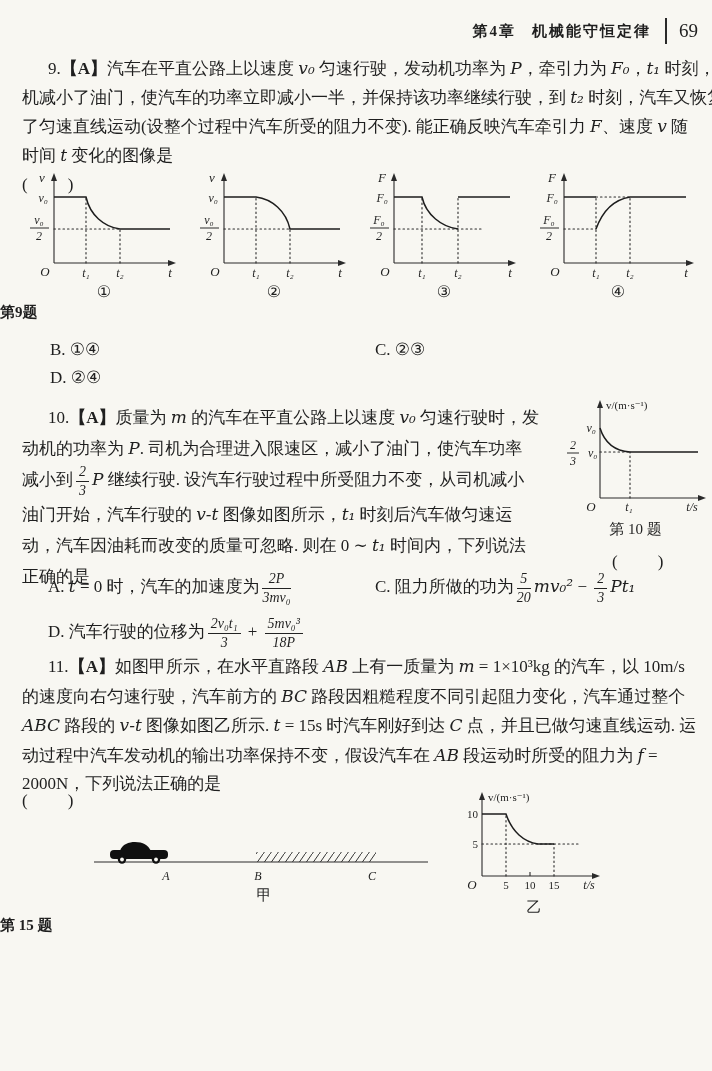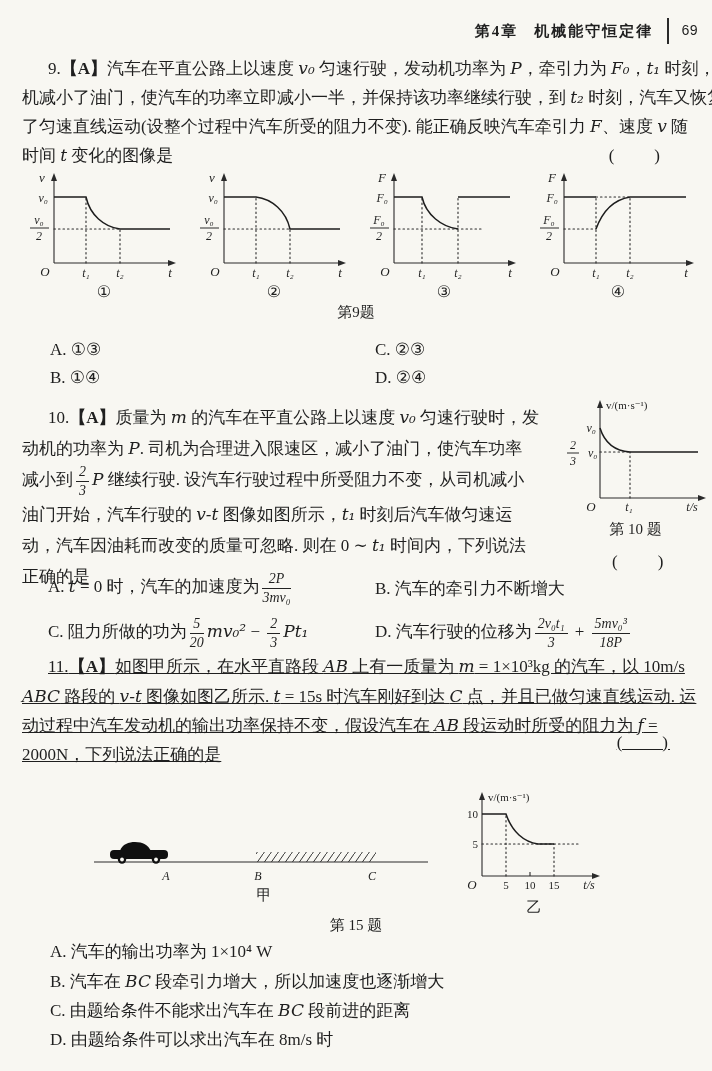--- a/index.html
+++ b/index.html
@@ -6,52 +6,52 @@
   body{background:#e8e6e0;}
   .page{position:relative;width:712px;height:1071px;margin:0 auto;background:#f8f7f2;
         font-family:"Liberation Serif","DejaVu Serif",serif;color:#1f1f1f;overflow:hidden;}
   .mi{font-style:italic;font-family:"DejaVu Serif","Liberation Serif",serif;}
   .bd{font-weight:bold;}
   
   .hdr{position:absolute;top:18px;right:14px;display:flex;align-items:center;}
   .hdr .chap{font-weight:bold;font-size:15px;letter-spacing:2px;}
   .hdr .ttl{font-weight:bold;font-size:15px;letter-spacing:2px;margin-left:16px;}
   .hdr .bar{width:2px;height:26px;background:#2a2a2a;margin:0 12px 0 14px;}
-  .hdr .pg{font-size:14px;font-family:Liberation Mono, monospace;}
+  .hdr .pg{font-size:19px;}
   
   .para{position:absolute;font-size:17px;line-height:29px;}
   .para .ln{white-space:nowrap;}
   .indent{text-indent:26px;}
-  .lnflex{display:flex;justify-content:space-between;}
+  .lnflex{display:flex;justify-content:space-between;flex-direction:column;}
   .blank{letter-spacing:2px;}
   
   .frac{display:inline-block;vertical-align:-0.72em;text-align:center;font-size:0.82em;line-height:1.12;margin:0 3px;font-style:italic;}
   .frac .fn{display:block;padding:0 3px 1px;border-bottom:1px solid #222;}
   .frac .fd{display:block;padding-top:1px;}
   
   .g9row{position:absolute;top:167px;left:24px;display:flex;gap:10px;}
   .gcell{display:flex;flex-direction:column;align-items:center;}
   .glabel{font-size:16px;line-height:14px;margin-top:0;}
   svg text{fill:#1f1f1f;}
   .axl{font-size:13px;font-style:italic;}
   .tk{font-size:12px;font-style:italic;}
   .tku{font-size:11px;}
   .cap{font-size:15px;}
-  .center{text-align:center;width:100%;}
+  .center{width:100%;font-weight:bold;}
   
   .q9opts{position:absolute;top:336px;left:50px;width:630px;display:grid;grid-template-columns:325px 1fr;font-size:17px;line-height:28px;}
   
   .q10wrap{position:absolute;top:402px;left:22px;width:676px;}
   .q10text{width:542px;font-size:17px;line-height:31px;}
   .q10fig{position:absolute;left:536px;top:-8px;width:155px;display:flex;flex-direction:column;align-items:center;}
   .q10fig .cap{margin-top:2px;}
   .q10blank{position:absolute;left:590px;top:148px;font-size:17px;}
   .q10opts{position:absolute;top:566px;left:48px;width:650px;display:grid;grid-template-columns:327px 1fr;grid-auto-rows:45px;align-items:center;font-size:17px;}
   
-  .q11para{top:652px;left:22px;width:676px;line-height:28.5px;text-decoration:underline;}
+  .q11para{top:652px;left:22px;width:676px;line-height:28.5px;}
   .relup{position:relative;top:-12px;margin-right:28px;}
   .q11figs{position:absolute;top:788px;left:0;width:712px;display:flex;align-items:flex-start;}
   .roadbox{margin-left:88px;margin-top:16px;width:352px;display:flex;flex-direction:column;align-items:center;}
   .vtbox{margin-left:18px;width:152px;display:flex;flex-direction:column;align-items:center;}
   .q11cap{position:absolute;top:916px;}
   .q11opts{position:absolute;top:938px;left:50px;font-size:17px;line-height:28.5px;}
 </style>
 </head>
 <body>
 
@@ -184,23 +184,22 @@
         <text class="tk" x="96" y="110" text-anchor="middle">t₂</text>
         <text class="axl" x="152" y="110" text-anchor="middle">t</text>
       </svg>
       <div class="glabel">④</div>
     </div>
   </div>
 
   <div class="cap center" style="position:absolute;top:303px;">第9题</div>
 
   <div class="q9opts">
-    <div><span>A.</span> <span>①③</span></div>
+    <div><span>B.</span> <span>①④</span></div>
     <div><span>C.</span> <span>②③</span></div>
-    <div><span>B.</span> <span>①④</span></div>
     <div><span>D.</span> <span>②④</span></div>
   </div>
 
   <div class="q10wrap">
     <div class="q10text">
       <div class="ln indent"><span>10.</span><span class="bd">【A】</span><span>质量为 </span><span class="mi">m</span><span> 的汽车在平直公路上以速度 </span><span class="mi">v₀</span><span> 匀速行驶时，发</span></div>
       <div class="ln"><span>动机的功率为 </span><span class="mi">P</span><span>. 司机为合理进入限速区，减小了油门，使汽车功率</span></div>
       <div class="ln"><span>减小到</span><span class="frac"><span class="fn">2</span><span class="fd">3</span></span><span class="mi">P</span><span> 继续行驶. 设汽车行驶过程中所受阻力不变，从司机减小</span></div>
       <div class="ln"><span>油门开始，汽车行驶的 </span><span class="mi">v-t</span><span> 图像如图所示，</span><span class="mi">t₁</span><span> 时刻后汽车做匀速运</span></div>
       <div class="ln"><span>动，汽车因油耗而改变的质量可忽略. 则在 0 ∼ </span><span class="mi">t₁</span><span> 时间内，下列说法</span></div>
@@ -231,27 +230,27 @@
         <text class="tk" x="132" y="117" text-anchor="middle">t/s</text>
       </svg>
       <div class="cap">第 10 题</div>
     </div>
 
     <span class="q10blank blank">(　　)</span>
   </div>
 
   <div class="q10opts">
     <div><span>A. </span><span class="mi">t</span><span> = 0 时，汽车的加速度为</span><span class="frac"><span class="fn">2P</span><span class="fd">3mv₀</span></span></div>
-    <div><span>B. 汽车的牵引力不断增大</span></div>
     <div><span>C. 阻力所做的功为</span><span class="frac"><span class="fn">5</span><span class="fd">20</span></span><span class="mi">mv₀²</span><span> − </span><span class="frac"><span class="fn">2</span><span class="fd">3</span></span><span class="mi">Pt₁</span></div>
     <div><span>D. 汽车行驶的位移为</span><span class="frac"><span class="fn">2v₀t₁</span><span class="fd">3</span></span><span> + </span><span class="frac"><span class="fn">5mv₀³</span><span class="fd">18P</span></span></div>
   </div>
 
   <div class="para q11para">
     <div class="ln indent"><span>11.</span><span class="bd">【A】</span><span>如图甲所示，在水平直路段 </span><span class="mi">AB</span><span> 上有一质量为 </span><span class="mi">m</span><span> = 1×10³kg 的汽车，以 10m/s</span></div>
+    <div class="ln"><span>的速度向右匀速行驶，汽车前方的 </span><span class="mi">BC</span><span> 路段因粗糙程度不同引起阻力变化，汽车通过整个</span></div>
     <div class="ln"><span class="mi">ABC</span><span> 路段的 </span><span class="mi">v-t</span><span> 图像如图乙所示. </span><span class="mi">t</span><span> = 15s 时汽车刚好到达 </span><span class="mi">C</span><span> 点，并且已做匀速直线运动. 运</span></div>
     <div class="ln"><span>动过程中汽车发动机的输出功率保持不变，假设汽车在 </span><span class="mi">AB</span><span> 段运动时所受的阻力为 </span><span class="mi">f</span><span> =</span></div>
     <div class="ln lnflex">
       <span><span>2000N，下列说法正确的是</span></span>
       <span class="blank relup">(　　)</span>
     </div>
   </div>
 
   <div class="q11figs">
 
@@ -302,20 +301,14 @@
         <text class="tku" x="72" y="101" text-anchor="middle">10</text>
         <text class="tku" x="96" y="101" text-anchor="middle">15</text>
         <text class="tk" x="131" y="101" text-anchor="middle">t/s</text>
       </svg>
       <div class="cap">乙</div>
     </div>
   </div>
 
   <div class="cap center q11cap">第 15 题</div>
 
-  <div class="q11opts">
-    <div><span>A. 汽车的输出功率为 1×10⁴ W</span></div>
-    <div><span>B. 汽车在 </span><span class="mi">BC</span><span> 段牵引力增大，所以加速度也逐渐增大</span></div>
-    <div><span>C. 由题给条件不能求出汽车在 </span><span class="mi">BC</span><span> 段前进的距离</span></div>
-    <div><span>D. 由题给条件可以求出汽车在 8m/s 时</span></div>
-  </div>
 
 </div>
 
 </body></html>

